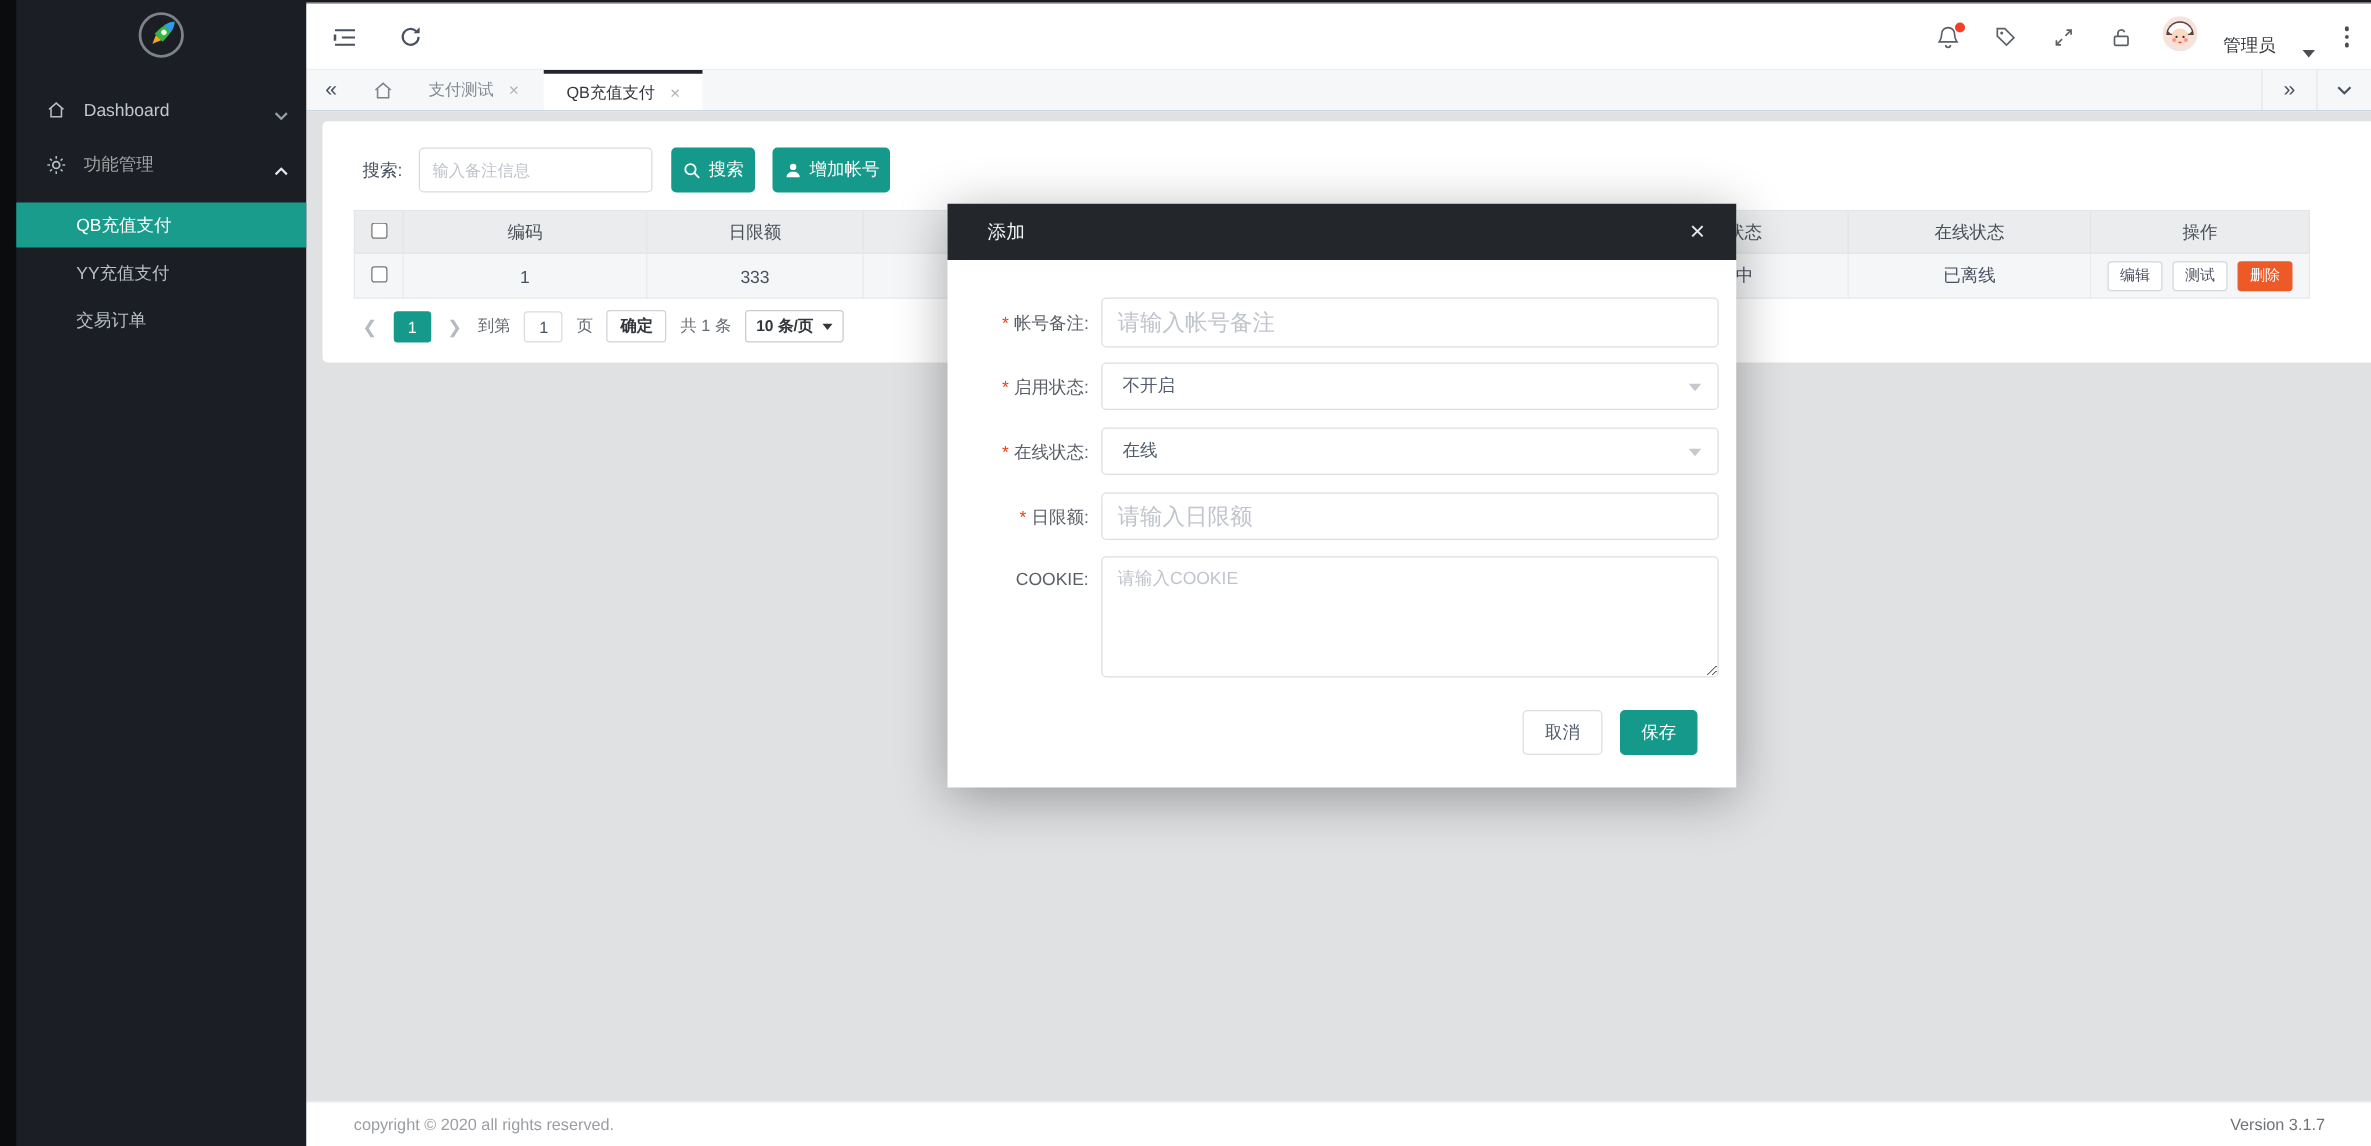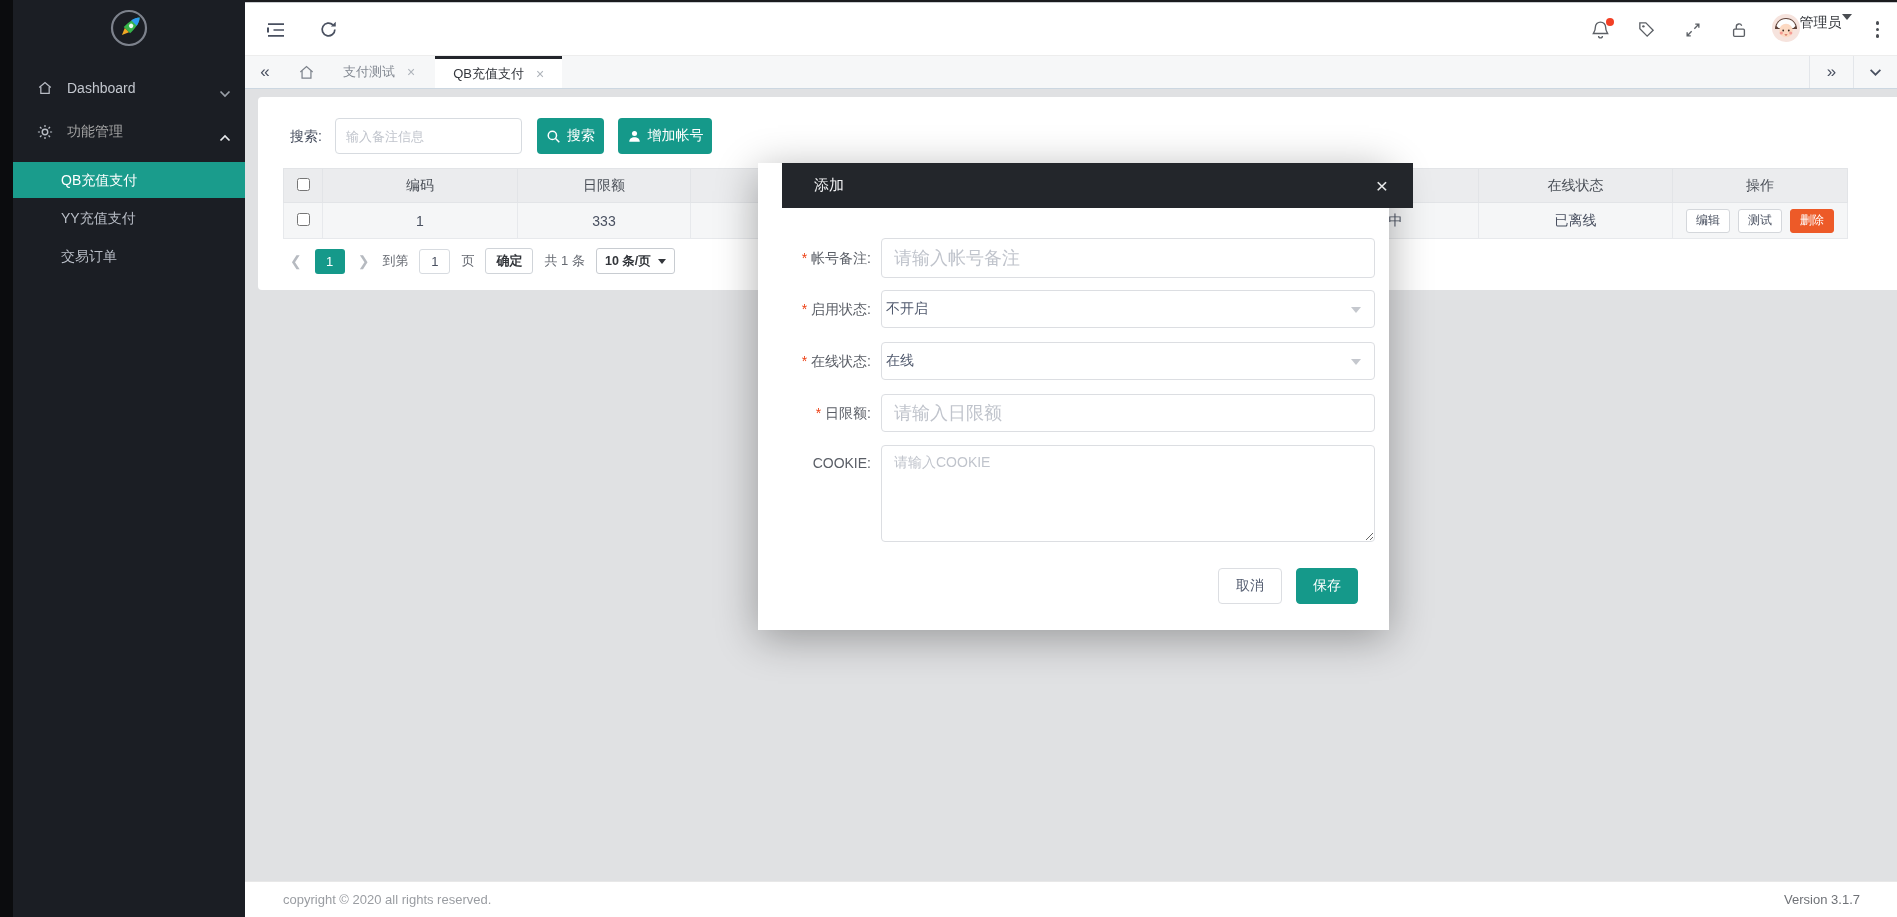--- a/index.html
+++ b/index.html
@@ -24,21 +24,21 @@
   .submenu-item { height:36px; line-height:36px; padding-left:48px; font-size:14px; color:#b9bec7; cursor:pointer; }
   .submenu-item.active { background:#1a9c8c; color:#ffffff; }
   .submenu-item + .submenu-item { margin-top:2px; }
 
   
   .topbar { position:absolute; left:245px; top:3px; width:1652px; height:53px; background:#fff; border-bottom:1px solid #ededed; z-index:4; }
   .tb-left { position:absolute; left:18px; top:0; height:53px; display:flex; align-items:center; gap:26px; }
   .icon-btn { width:26px; height:26px; display:flex; align-items:center; justify-content:center; cursor:pointer; position:relative; }
   .tb-right { position:absolute; right:14px; top:0; height:53px; display:flex; align-items:center; gap:20px; }
   .badge-dot { position:absolute; right:0px; top:1px; width:8px; height:8px; border-radius:50%; background:#f23f25; }
-  .user-box { display:flex; align-items:flex-start; gap:0; cursor:pointer; }
+  .user-box { display:flex; align-items:flex-end; gap:21px; cursor:pointer; }
   .user-name { font-size:14px; color:#33363b; }
   .caret-down-css { width:0; height:0; border-left:5px solid transparent; border-right:5px solid transparent; border-top:6px solid #4a4d52; }
   .vdots { display:flex; flex-direction:column; gap:3px; cursor:pointer; padding:4px; }
   .vdots i { width:3.5px; height:3.5px; border-radius:50%; background:#4a4d52; }
 
   
   .tabbar { position:absolute; left:245px; top:56px; width:1652px; height:33px; background:#f6f7f8; border-bottom:1px solid #ccd7e1; z-index:4; display:flex; align-items:stretch; }
   .tab-collapse { width:40px; display:flex; align-items:center; justify-content:center; font-size:17px; color:#495060; cursor:pointer; }
   .tab-home { width:42px; display:flex; align-items:center; justify-content:center; cursor:pointer; }
   .tab { display:flex; align-items:center; gap:12px; padding:0 16px; font-size:13px; color:#848a93; cursor:pointer; }
@@ -77,29 +77,29 @@
   .pg-size { height:26px; padding:0 8px; background:#fff; border:1px solid #c8ccd1; border-radius:3px; display:flex; align-items:center; gap:7px; font-size:12.5px; font-weight:bold; color:#33363b; cursor:pointer; }
   .pg-size .tri { width:0; height:0; border-left:4px solid transparent; border-right:4px solid transparent; border-top:5px solid #33363b; }
 
   
   .footer { position:absolute; left:245px; bottom:0; width:1652px; height:36px; background:#fff; border-top:1px solid #e8e8e8; z-index:2; }
   .footer .copy { position:absolute; left:38px; top:0; line-height:36px; font-size:13px; color:#9a9da2; }
   .footer .ver { position:absolute; right:37px; top:0; line-height:36px; font-size:13px; color:#6f7277; }
 
   
   .modal { position:absolute; left:758px; top:163px; width:631px; height:467px; background:#fff; box-shadow:0 8px 40px rgba(0,0,0,.33); z-index:20; }
-  .modal-header { position:absolute; left:0; top:0; width:631px; height:45px; background:#23262b; display:flex; align-items:center;margin-left:24px; }
+  .modal-header { position:absolute; left:0; top:0; width:631px; height:45px; background:#23262b; display:flex; align-items:center; }
   .modal-title { margin-left:32px; font-size:15px; color:#f2f3f5; }
   .modal-close { position:absolute; right:14px; top:0; width:34px; height:45px; display:flex; align-items:center; justify-content:center; font-size:21px; color:#e8e9ea; cursor:pointer; }
   .fld { position:absolute; left:16px; width:631px; }
   .fld-label { position:absolute; left:0; top:0; width:97px; text-align:right; font-size:14px; color:#5a5e66; line-height:38px; }
   .req { color:#ed4014; margin-right:4px; font-size:14px; }
   .fld-input { position:absolute; left:107px; top:0; width:494px; height:38px; border:1px solid #dcdee2; border-radius:4px; padding:12px 12px; font-size:18px; color:#515a6e; outline:none; font-family:inherit; }
   .fld-input::placeholder, .fld-textarea::placeholder { color:#c0c4cc; }
-  .fld-select { position:absolute; left:107px; top:0; width:494px; height:38px; border:1px solid #dcdee2; border-radius:4px; padding:0 4px; font-size:14px; color:#515a6e; display:flex; align-items:center; cursor:pointer; background:#fff; }
+  .fld-select { position:absolute; left:107px; top:0; width:494px; height:38px; border:1px solid #dcdee2; border-radius:4px; padding:0 16px; font-size:14px; color:#515a6e; display:flex; align-items:center; cursor:pointer; background:#fff; }
   .fld-select .tri { position:absolute; right:13px; top:16px; width:0; height:0; border-left:5px solid transparent; border-right:5px solid transparent; border-top:6px solid #c5c8ce; }
   .fld-textarea { position:absolute; left:107px; top:0; width:494px; height:97px; border:1px solid #dcdee2; border-radius:4px; padding:8px 12px; font-size:14px; color:#515a6e; outline:none; resize:both; font-family:inherit; }
   .modal-btn { position:absolute; height:36px; border-radius:4px; font-size:14px; cursor:pointer; font-family:inherit; }
   .btn-cancel { left:460px; top:405px; width:64px; background:#fff; border:1px solid #dcdee2; color:#515a6e; }
   .btn-save { left:538px; top:405px; width:62px; background:#15998a; border:1px solid #15998a; color:#fff; }
 </style>
 </head>
 <body>
 
 <div class="screen">

